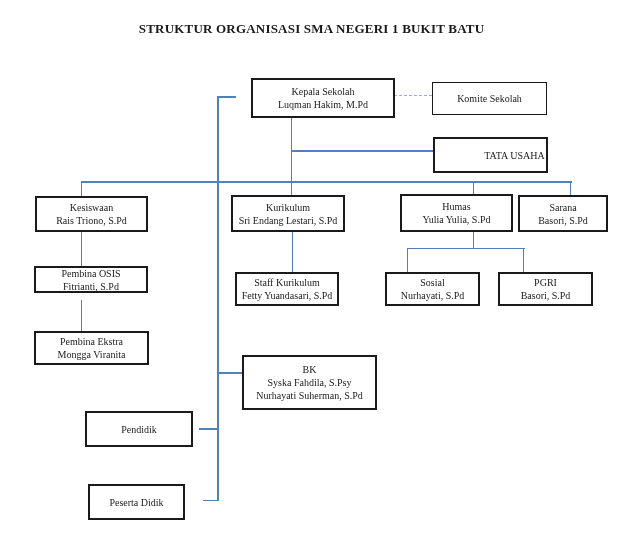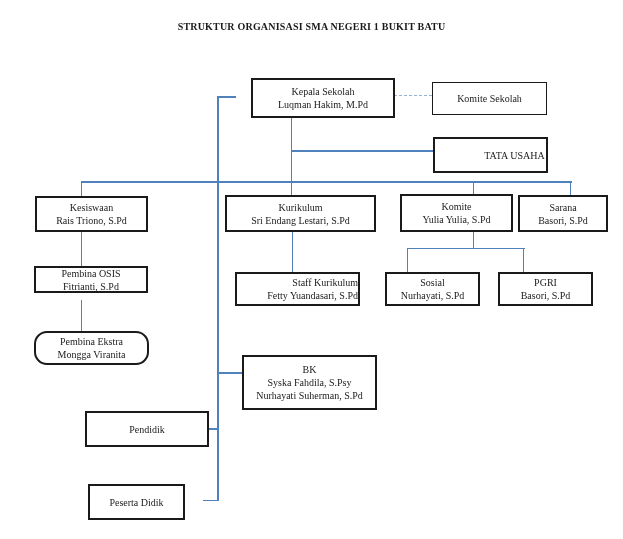--- a/index.html
+++ b/index.html
@@ -11,21 +11,21 @@
   #canvas{
     position:relative;
     width:623px;height:539px;
     background:#ffffff;
     font-family:"Liberation Serif", serif;
     color:var(--ink);
     overflow:hidden;
   }
   .title{
     position:absolute;left:0;top:21px;width:623px;
-    text-align:center;font-weight:bold;font-size:10px;
+    text-align:center;font-weight:bold;font-size:13px;
     letter-spacing:.2px;
   }
   .box{
     position:absolute;box-sizing:border-box;
     background:#fff;border:2px solid var(--ink);
     display:flex;flex-direction:column;align-items:center;justify-content:center;
     text-align:center;font-size:10px;line-height:13px;
   }
   .box.thick{border-width:2.5px;}
   .box.thin{border-width:1.2px;}
@@ -79,67 +79,67 @@
 
   <div class="box" style="left:433px;top:137px;width:115px;height:36px;padding-left:48px;">
     <div>TATA USAHA</div>
   </div>
 
   <div class="box" style="left:35px;top:196px;width:113px;height:36px;">
     <div>Kesiswaan</div>
     <div>Rais Triono, S.Pd</div>
   </div>
 
-  <div class="box" style="left:225px;top:195px;width:151px;height:37px;">
+  <div class="box" style="left:231px;top:195px;width:114px;height:37px;">
     <div>Kurikulum</div>
     <div>Sri Endang Lestari, S.Pd</div>
   </div>
 
   <div class="box" style="left:400px;top:194px;width:113px;height:38px;">
-    <div>Komite</div>
+    <div>Humas</div>
     <div>Yulia Yulia, S.Pd</div>
   </div>
 
   <div class="box" style="left:518px;top:195px;width:90px;height:37px;">
     <div>Sarana</div>
     <div>Basori, S.Pd</div>
   </div>
 
   <div class="box" style="left:34px;top:266px;width:114px;height:27px;">
     <div>Pembina OSIS</div>
     <div>Fitrianti, S.Pd</div>
   </div>
 
-  <div class="box" style="left:235px;top:272px;width:125px;height:34px;align-items:flex-end;">
+  <div class="box" style="left:235px;top:272px;width:104px;height:34px;">
     <div>Staff Kurikulum</div>
     <div>Fetty Yuandasari, S.Pd</div>
   </div>
 
   <div class="box" style="left:385px;top:272px;width:95px;height:34px;">
     <div>Sosial</div>
     <div>Nurhayati, S.Pd</div>
   </div>
 
   <div class="box" style="left:498px;top:272px;width:95px;height:34px;">
     <div>PGRI</div>
     <div>Basori, S.Pd</div>
   </div>
 
-  <div class="box" style="left:34px;top:331px;width:115px;height:34px;border-radius:13px;">
+  <div class="box" style="left:34px;top:331px;width:115px;height:34px;">
     <div>Pembina Ekstra</div>
     <div>Mongga Viranita</div>
   </div>
 
   <div class="box" style="left:242px;top:355px;width:135px;height:55px;text-align:center;">
     <div>BK</div>
     <div>Syska Fahdila, S.Psy</div>
     <div>Nurhayati Suherman, S.Pd</div>
   </div>
 
-  <div class="box" style="left:85px;top:411px;width:124px;height:36px;">
+  <div class="box" style="left:85px;top:411px;width:108px;height:36px;">
     <div>Pendidik</div>
   </div>
 
   <div class="box" style="left:88px;top:484px;width:97px;height:36px;">
     <div>Peserta Didik</div>
   </div>
 
 </div>
 
 </body></html>

